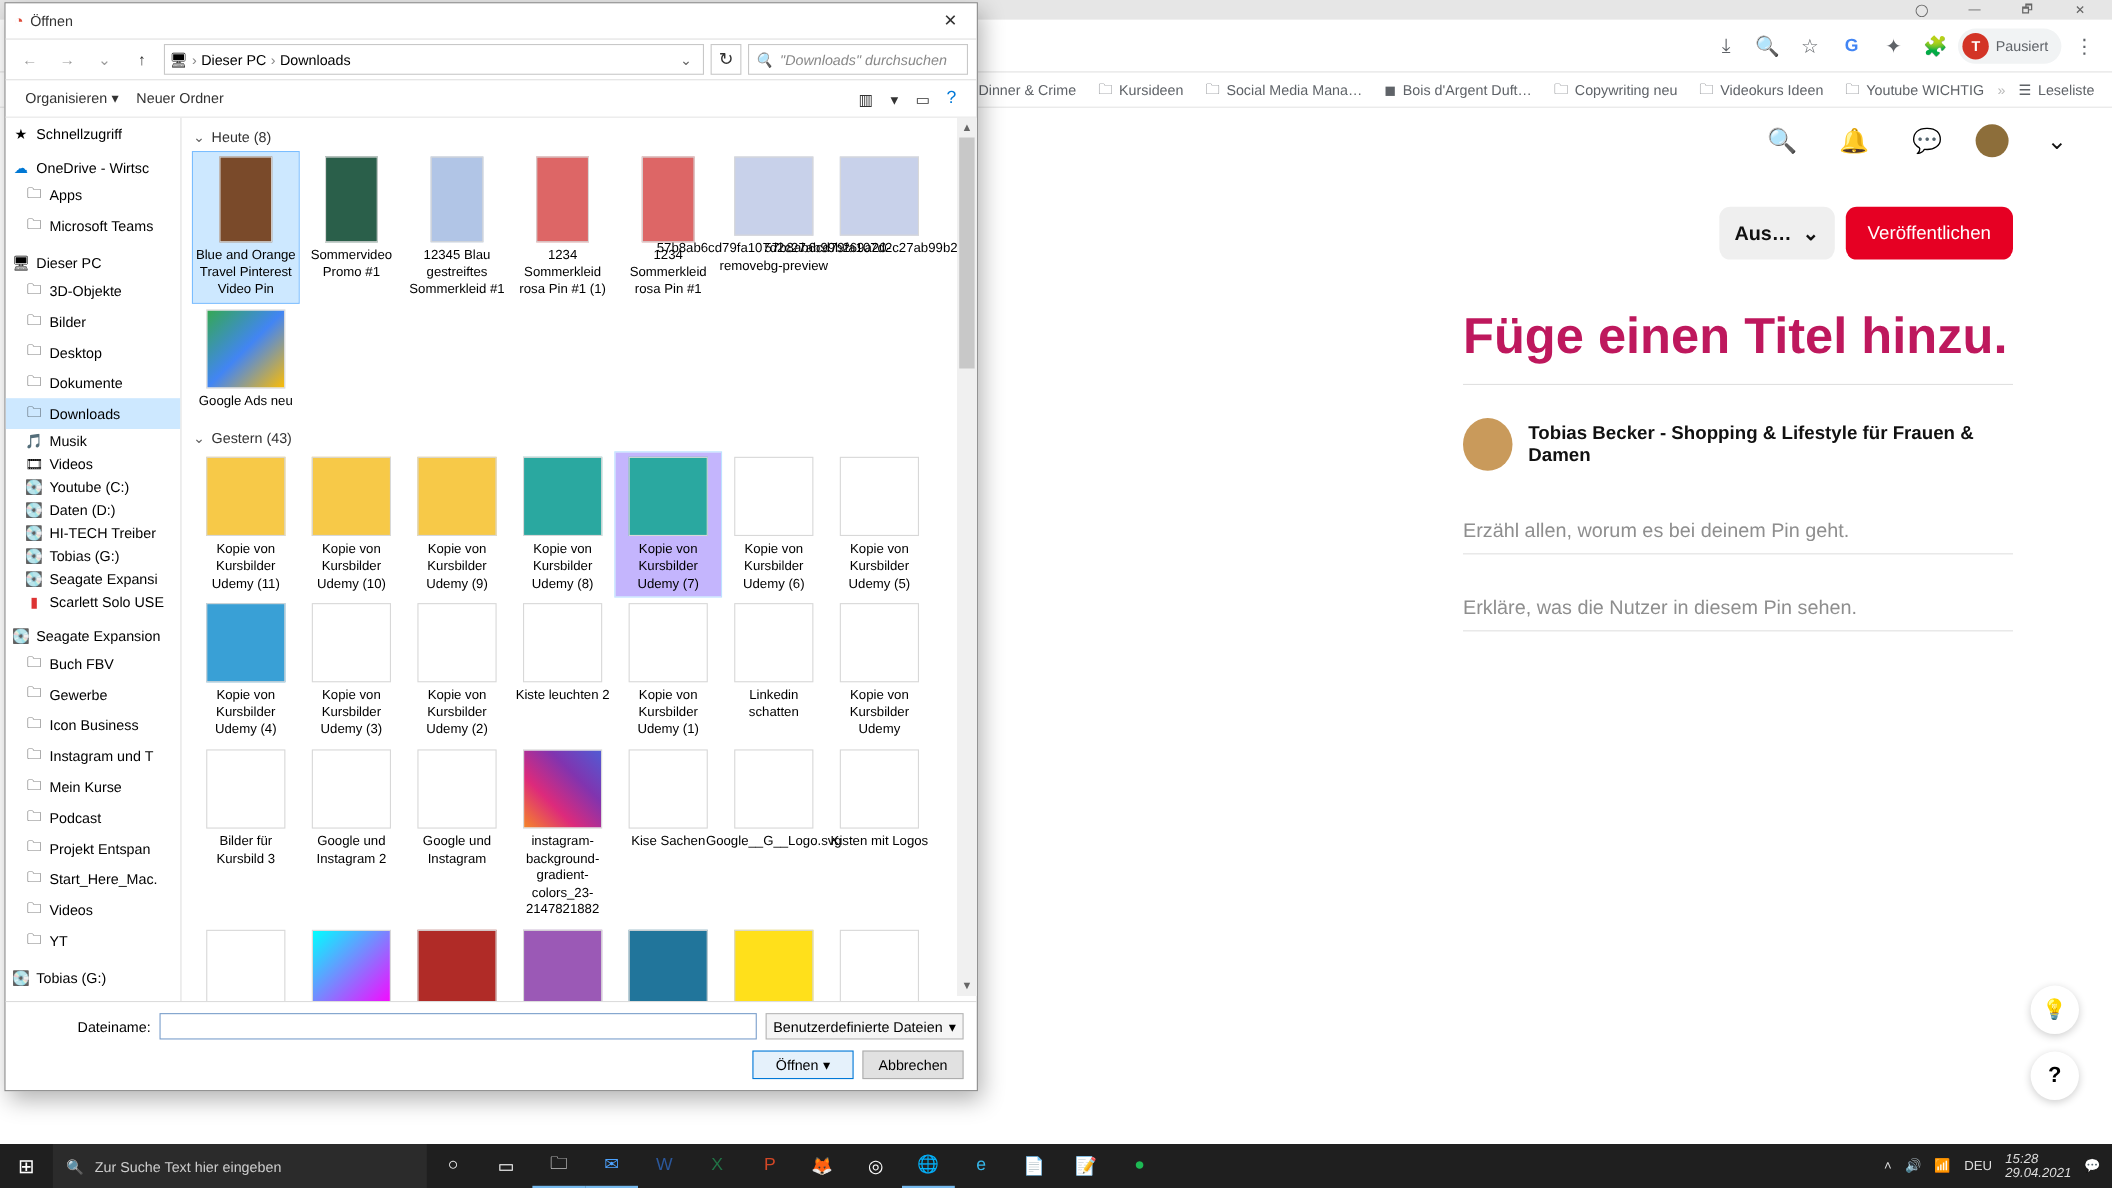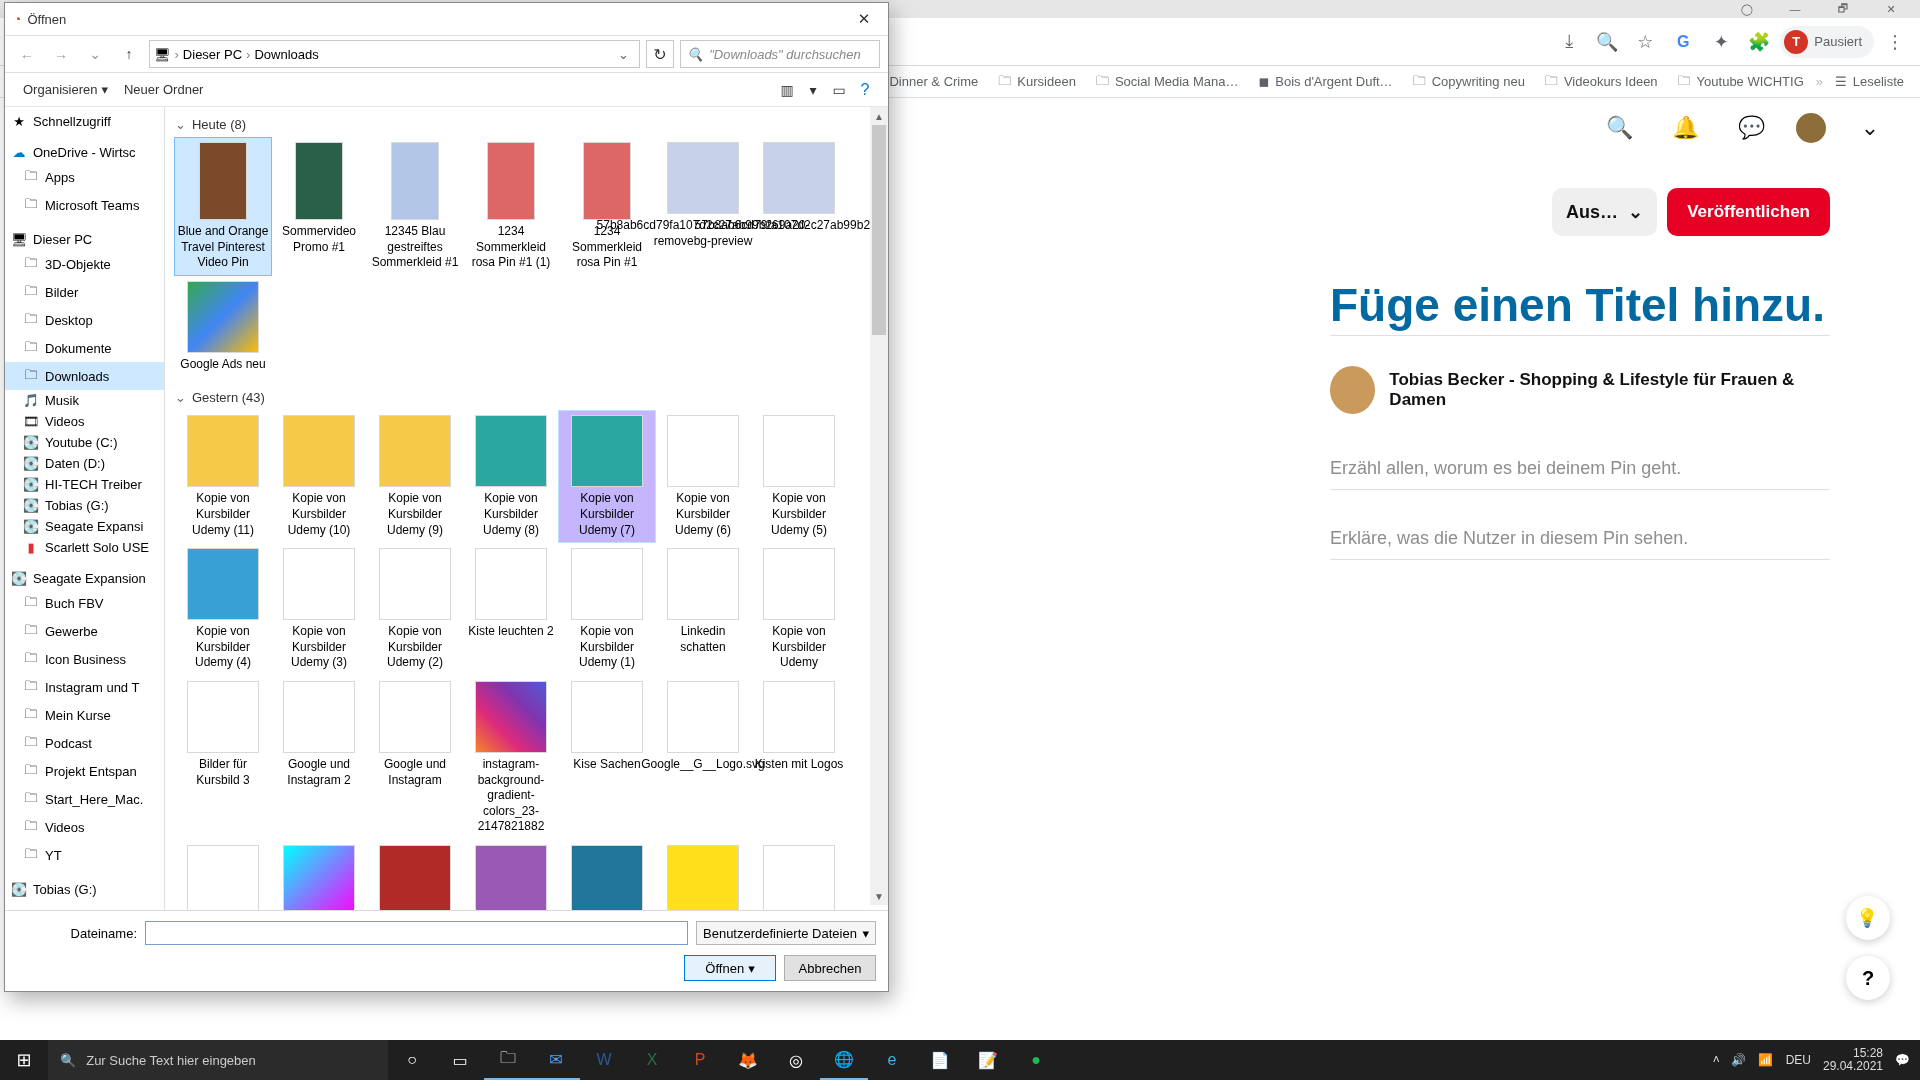--- a/index.html
+++ b/index.html
@@ -21,22 +21,22 @@
 .br-book { display:flex; align-items:center; gap:6px; padding:4px 8px; white-space:nowrap;}
 .br-book .folder{color:#5f6368;}
 .pinterest-page { position:absolute; top:98px; left:0; right:0; bottom:40px; background:#fff; }
 .pin-top { height:60px; display:flex; align-items:center; justify-content:flex-end; padding:0 28px; gap:22px;}
 .pin-ticon{width:44px;height:44px;display:flex;align-items:center;justify-content:center;font-size:22px;color:#111;}
 .pin-user{width:30px;height:30px;border-radius:50%;background:#8d6e3a;}
 .pin-main{padding:30px 90px 0 0;display:flex;justify-content:flex-end;}
 .pin-card{width:500px;}
 .pin-head{display:flex;justify-content:flex-end;gap:10px;margin-bottom:44px;}
 .pin-select{background:#efefef;border-radius:10px;padding:12px 14px;display:flex;align-items:center;gap:10px;font-size:18px;font-weight:600;color:#111;}
-.pin-publish{background:#e60023;color:#fff;border-radius:10px;padding:14px 20px;font-size:17px;font-weight:700;}
-.pin-title{font-size:46px;font-weight:700;color:#0369a1;border-bottom:1px solid #e0e0e0;padding-bottom:4px;margin-bottom:30px;line-height:1.1;}
+.pin-publish{background:#e60023;color:#fff;border-radius:10px;padding:14px 20px;font-size:17px;font-weight:400;}
+.pin-title{font-size:46px;font-weight:700;color:#be185d;border-bottom:1px solid #e0e0e0;padding-bottom:18px;margin-bottom:30px;line-height:1.1;}
 .pin-author{display:flex;align-items:center;gap:14px;margin-bottom:34px;}
 .pin-author-img{width:48px;height:48px;border-radius:50%;background:#c99a5b;}
 .pin-author-name{font-size:17px;font-weight:700;color:#111;}
 .pin-field{font-size:18px;color:#8e8e8e;border-bottom:1px solid #e0e0e0;padding:10px 0;margin-bottom:28px;}
 .pin-link{font-size:22px;color:#767676;padding:10px 0;border-bottom:1px solid #e0e0e0;margin-top:40px;margin-bottom:34px;}
 .pin-radio{display:flex;gap:34px;font-size:17px;color:#111;}
 .pin-radio label{display:flex;align-items:center;gap:10px;}
 .pin-rb{width:20px;height:20px;border-radius:50%;border:2px solid #444;display:inline-block;position:relative;}
 .pin-rb.checked{border-color:#111;}
 .pin-rb.checked::after{content:"";position:absolute;inset:3px;background:#111;border-radius:50%;}
@@ -92,21 +92,21 @@
 .dlg-vscroll .abtn.top{top:0;}.dlg-vscroll .abtn.bot{bottom:0;}
 
 
 .taskbar{position:absolute;left:0;right:0;bottom:0;height:40px;background:#1f1f1f;display:flex;align-items:center;color:#fff;font-size:13px;}
 .tb-start{width:48px;height:40px;display:flex;align-items:center;justify-content:center;font-size:18px;color:#fff;}
 .tb-search{width:340px;height:40px;background:#2b2b2b;display:flex;align-items:center;padding:0 12px;gap:10px;color:#ccc;}
 .tb-icons{display:flex;height:40px;}
 .tb-app{width:48px;height:40px;display:flex;align-items:center;justify-content:center;font-size:16px;}
 .tb-app.active{border-bottom:2px solid #76b9ed;}
 .tb-tray{margin-left:auto;display:flex;align-items:center;gap:12px;padding:0 10px;color:#ddd;font-size:12px;}
-.tb-clock{text-align:right;line-height:1.1;}
+.tb-clock{line-height:1.1;font-style:italic;}
 </style>
 </head>
 <body>
 
 <div class="browser">
   <div class="br-titlebar">
     <div class="br-tbtn">◯</div>
     <div class="br-tbtn">—</div>
     <div class="br-tbtn">🗗</div>
     <div class="br-tbtn close">✕</div>

